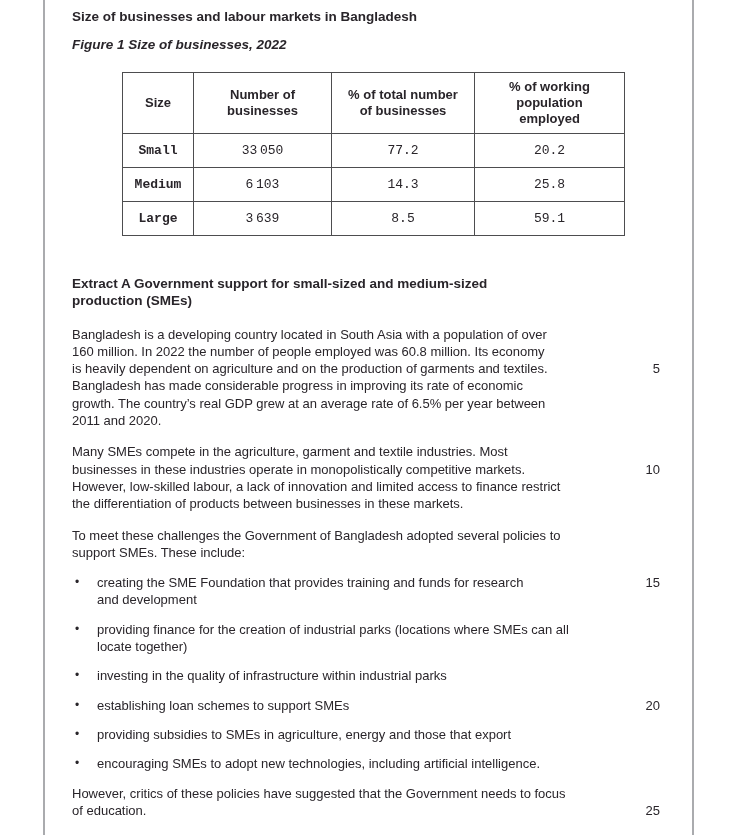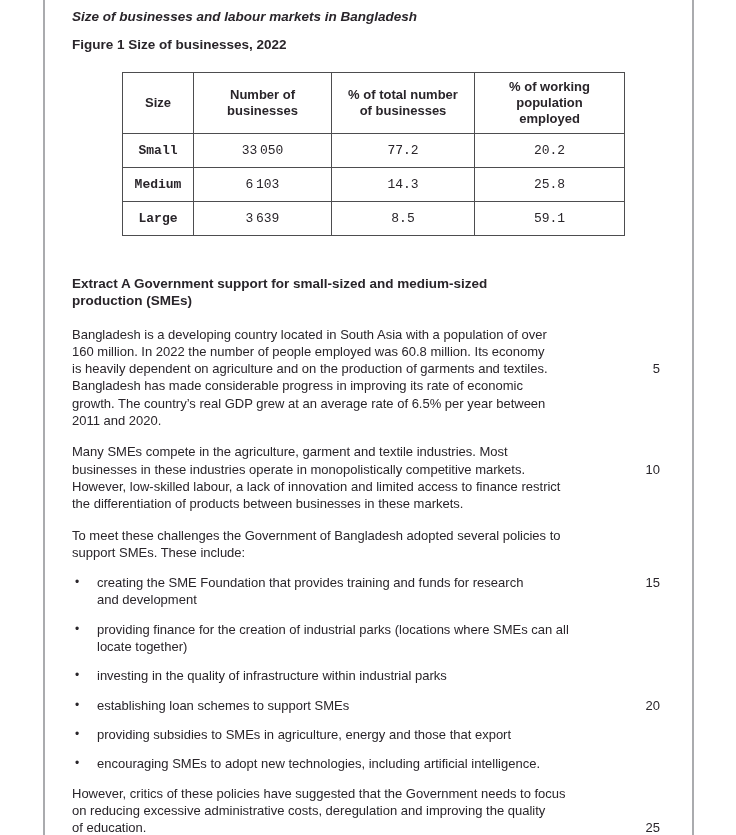--- a/index.html
+++ b/index.html
@@ -17,22 +17,22 @@
     background: #aaabae;
   }
   .page-edge.left  { left: 43px; }
   .page-edge.right { left: 692px; }
 
   .content {
     position: absolute; left: 72px; top: 0; width: 588px;
     font-size: 13px; line-height: 17.3px;
   }
 
-  .h-main { font-weight: bold; font-size: 13.5px; padding-top: 8px; line-height: 17px; font-style: italic; }
-  .h-fig  { font-weight: bold; font-size: 13.5px; margin-top: 11px; line-height: 17px; }
+  .h-main { font-weight: bold; font-size: 13.5px; padding-top: 8px; line-height: 17px; }
+  .h-fig  { font-weight: bold; font-size: 13.5px; margin-top: 11px; line-height: 17px; font-style: italic; }
 
   table.fig-table {
     border-collapse: collapse;
     margin: 19px 0 0 50px;
   }
   table.fig-table th, table.fig-table td {
     border: 1px solid #4d4d4f;
     text-align: center;
     vertical-align: middle;
     font-size: 13px;
@@ -170,17 +170,16 @@
     <div class="line"><span>providing subsidies to SMEs in agriculture, energy and those that export</span></div>
   </div>
 
   <div class="bullet">
     <span class="dot">•</span>
     <div class="line"><span>encouraging SMEs to adopt new technologies, including artificial intelligence.</span></div>
   </div>
 
   <div class="para last">
     <div class="line"><span>However, critics of these policies have suggested that the Government needs to focus</span></div>
-    <div class="line"><span>on reducing excessive administrative costs, deregulation and improving the quality</span></div>
     <div class="line"><span>of education.</span><span class="lnum">25</span></div>
   </div>
 
 </div>
 
 </body></html>

